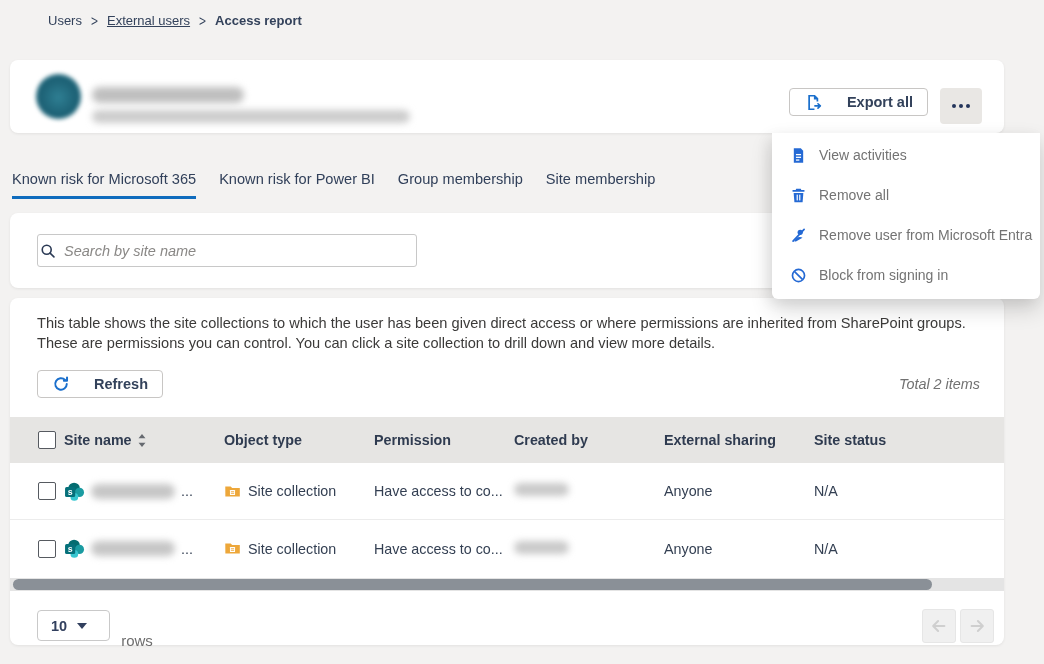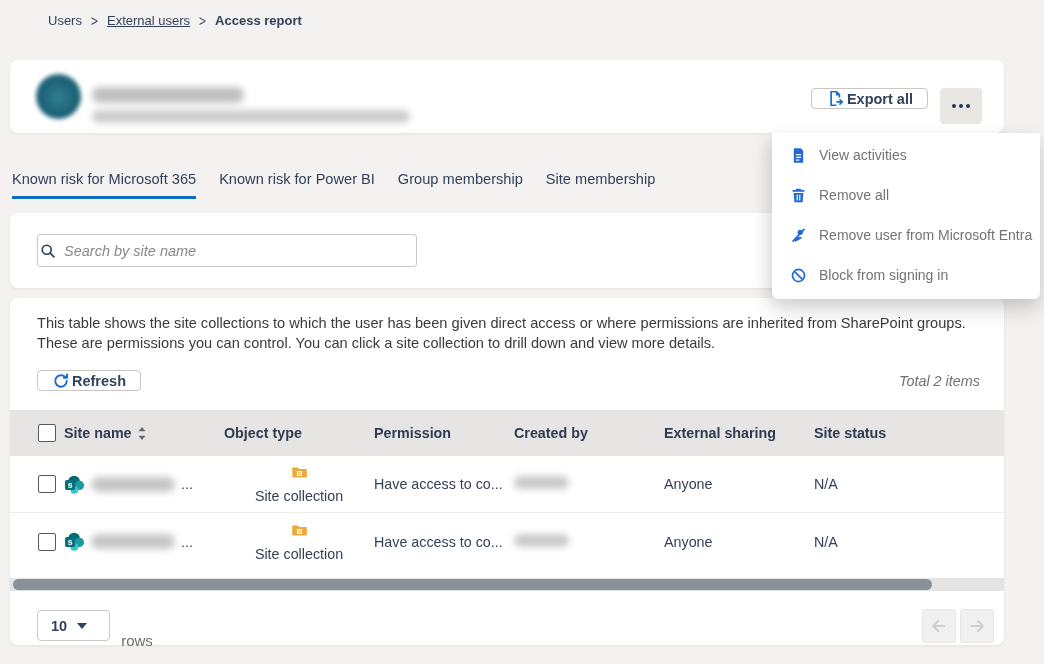--- a/index.html
+++ b/index.html
@@ -30,24 +30,24 @@
   .avatar {
     position:absolute; left:26px; top:14px; width:45px; height:45px;
     border-radius:50%;
     background:radial-gradient(circle at 50% 52%, #2f7f93 0%, #1d6175 55%, #28758a 100%);
     filter:blur(2px);
   }
   .redact { background:#c4c4c4; border-radius:8px; filter:blur(3.5px); }
   .user-name { position:absolute; left:82px; top:27px; width:152px; height:16px; background:#bfbfbf; }
   .user-email { position:absolute; left:82px; top:50px; width:318px; height:13px; background:#cccccc; }
   .btn {
-    display:inline-flex; align-items:center; gap:2px;
+    display:inline-flex; align-items:center; gap:24px;
     background:#fff; border:1px solid #c8c6c4; border-radius:4px;
     font-family:inherit; font-size:14.5px; font-weight:600; color:#33425b;
-    cursor:pointer; padding:0 14px; height:21px;
+    cursor:pointer; padding:0 14px; height:28px;
   }
   .export-btn { position:absolute; right:76px; top:28px; }
   .more-btn {
     position:absolute; right:22px; top:28px; width:42px; height:36px;
     background:#e9e7e4; border:none; border-radius:4px; cursor:pointer;
     display:flex; align-items:center; justify-content:center;
   }
   .dots { display:flex; gap:3px; }
   .dots i { width:4px; height:4px; border-radius:50%; background:#24355b; }
   
@@ -103,21 +103,21 @@
     font-size:14.3px; font-weight:700; color:#2f3b50;
   }
   .th { display:flex; align-items:center; gap:5px; }
   .trow { height:57px; font-size:14.3px; color:#333f52; background:#fff; cursor:pointer; }
   .trow.bordered { border-bottom:1px solid #ececec; }
   .checkbox {
     width:18px; height:18px; border:1px solid #565a60; border-radius:2px;
     background:#fff; display:inline-block; cursor:pointer;
   }
   .sitecell { display:flex; align-items:center; gap:6px; }
-  .objcell { display:flex; align-items:center; gap:7px;flex-direction:column; }
+  .objcell { display:flex; align-items:center; gap:7px; }
   .redact-site { width:84px; height:15px; background:#c6c6c6; }
   .redact-creator { width:55px; height:13px; background:#c9c9c9; }
   
   .hscroll {
     position:absolute; left:0; right:0; top:280px; height:13px;
     background:#e4e4e4; border-radius:0;
   }
   .hscroll .thumb {
     position:absolute; left:3px; top:1px; height:11px; width:92.5%;
     background:#8a9097; border-radius:6px; cursor:grab;

